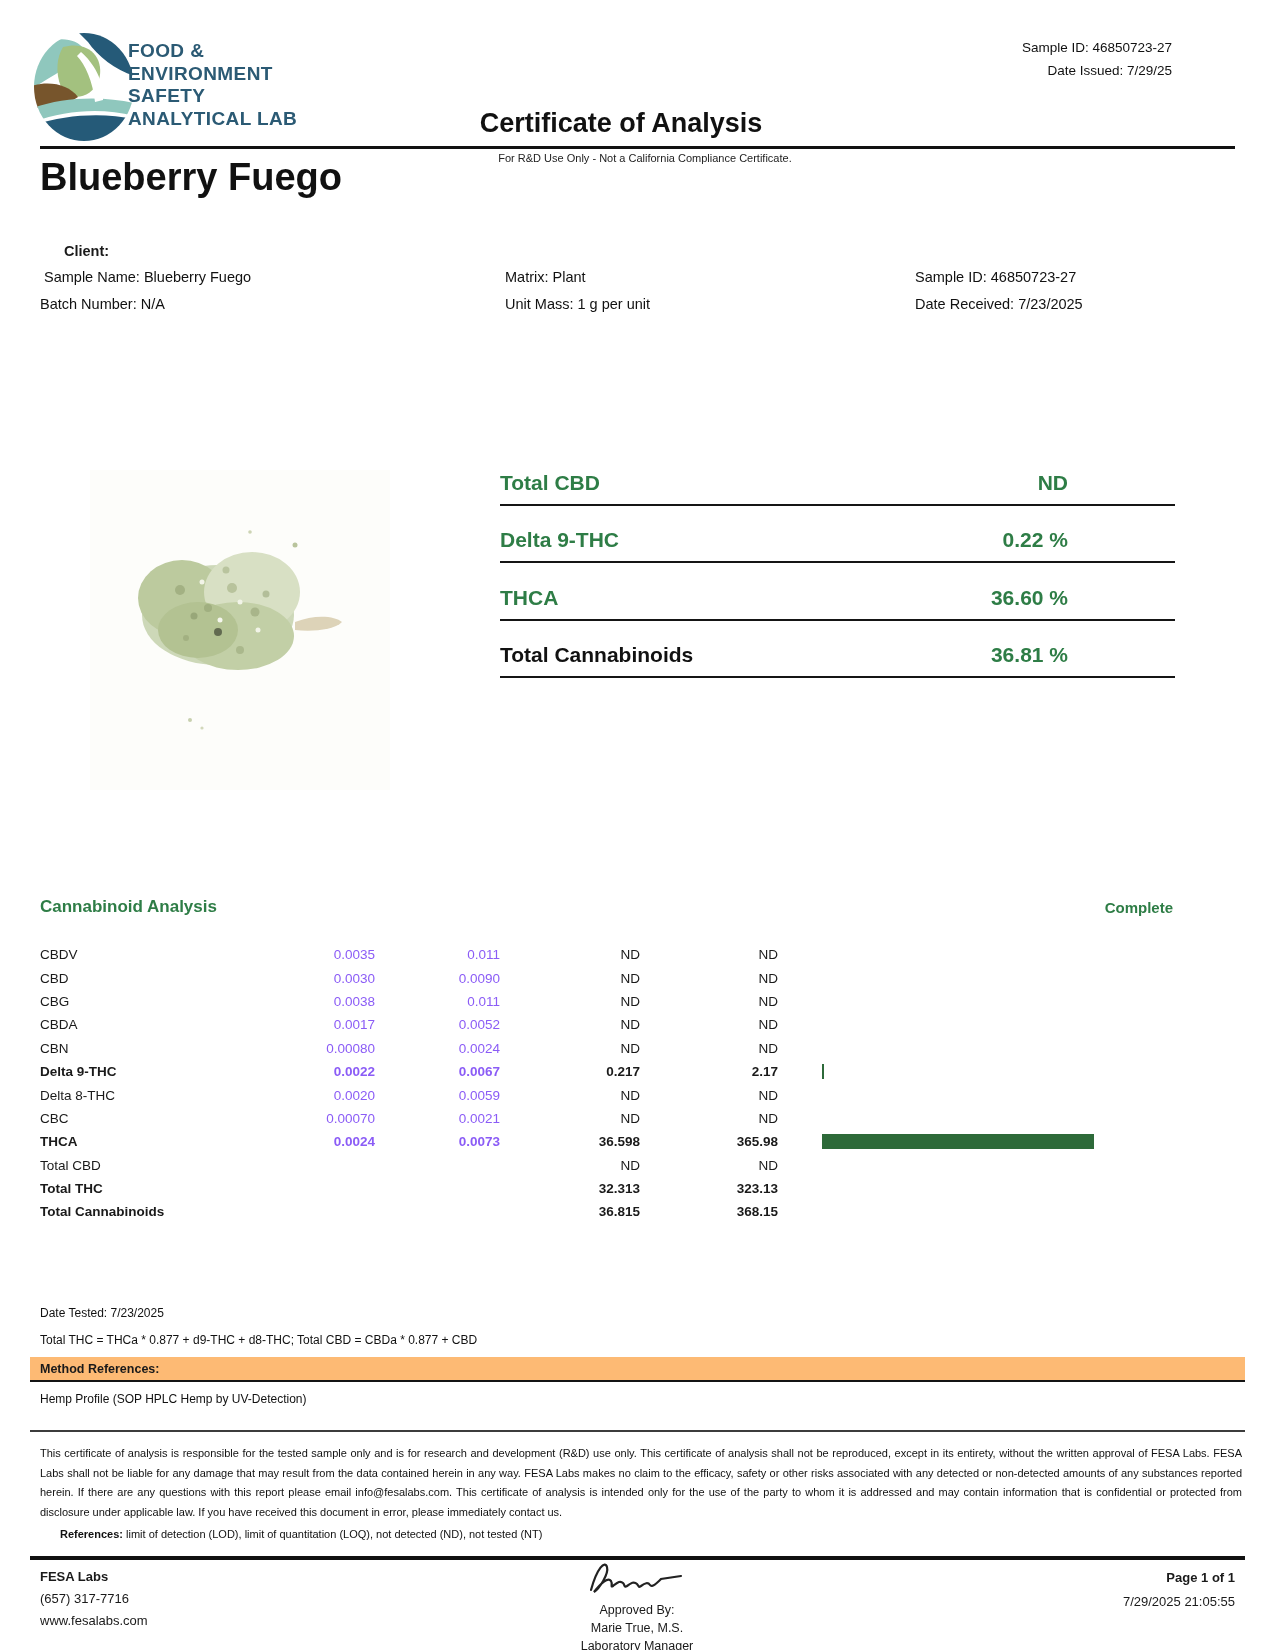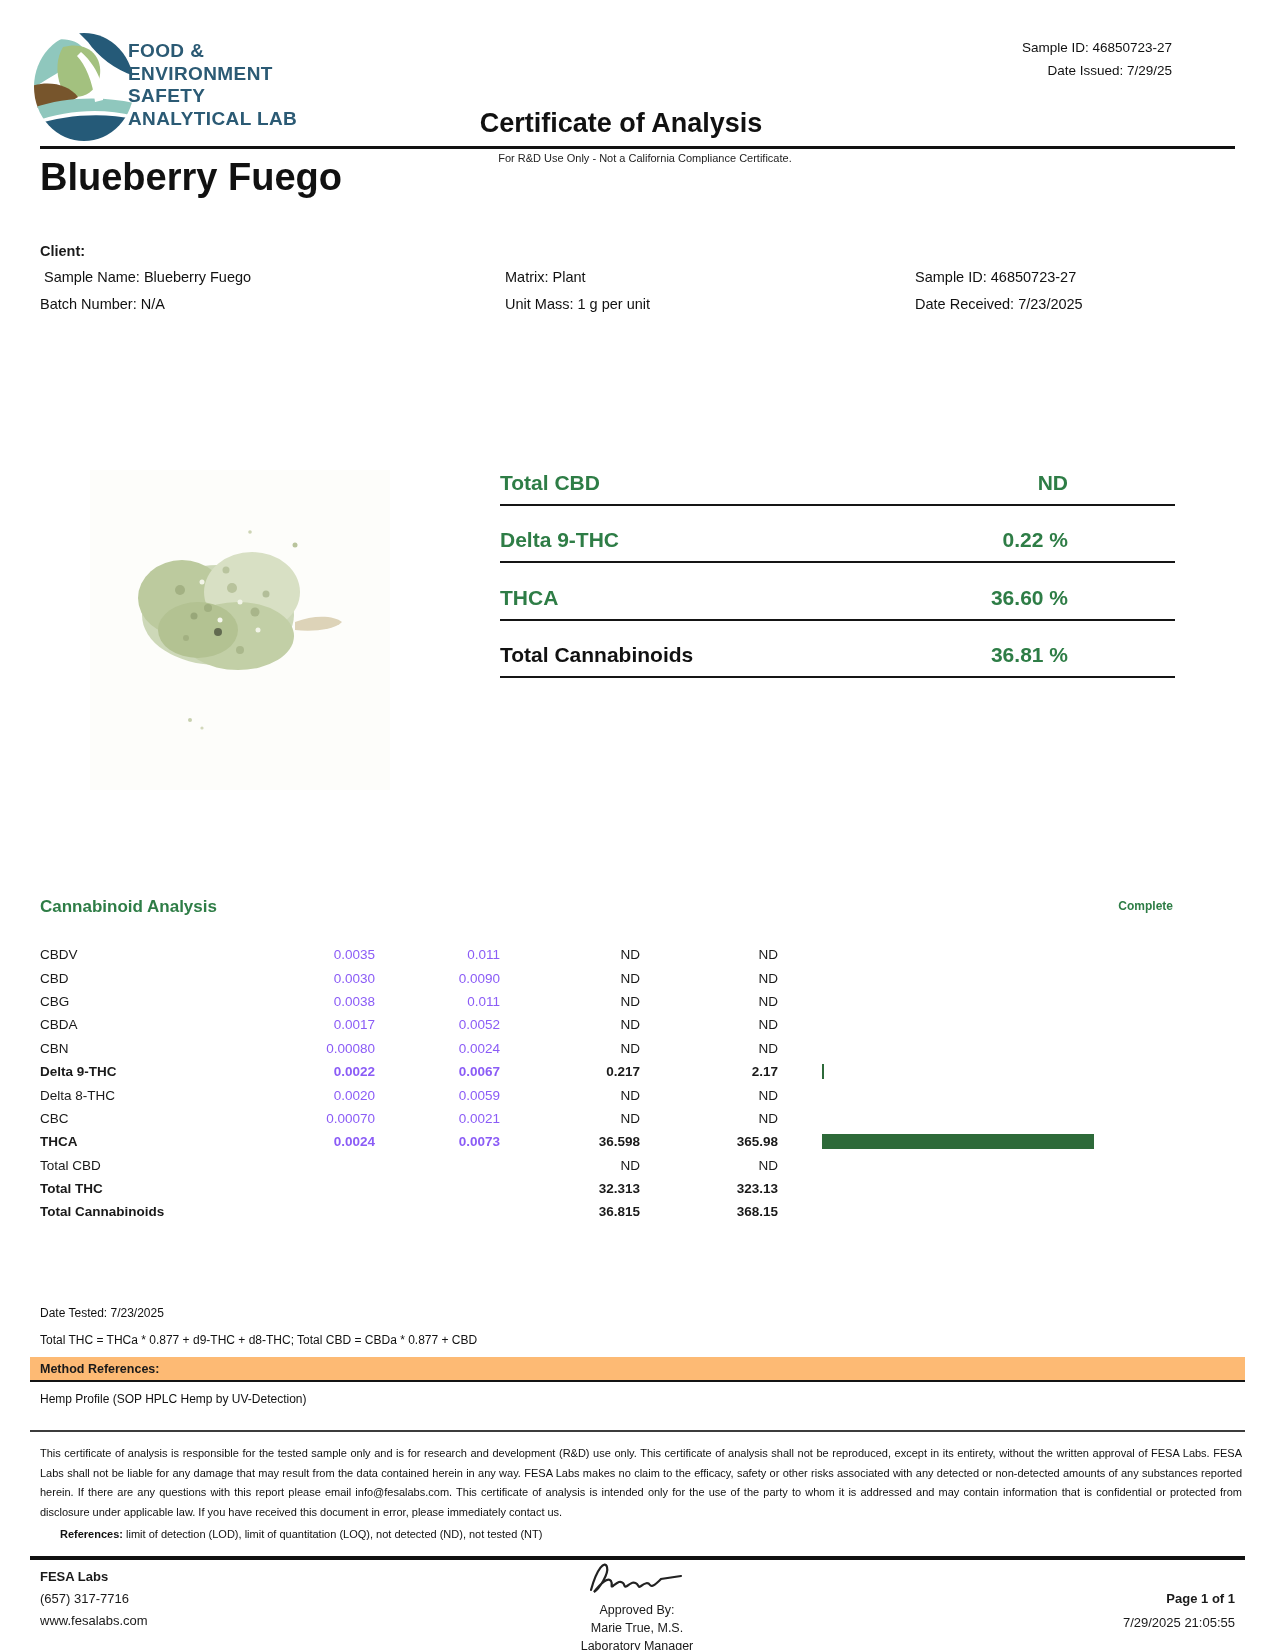--- a/index.html
+++ b/index.html
@@ -9,33 +9,33 @@
 
   
   .logo-text{font-size:19px;line-height:22.5px;font-weight:600;color:#2b5a74;letter-spacing:.4px;}
   .coa-title{font-size:27px;font-weight:700;color:#111;}
   .coa-sub{font-size:11px;color:#222;}
   .hdr-right{font-size:13.5px;line-height:23px;text-align:right;color:#111;}
   .rule{background:#111;}
 
   
   .prod-name{font-size:38px;font-weight:700;color:#111;}
-  .client-lbl{font-size:14.5px;font-weight:700;}
+  .client-lbl{font-size:14.5px;font-weight:700;margin-left:24px;}
   .info{font-size:14.5px;color:#111;}
 
   
   .sumrow{display:flex;justify-content:space-between;align-items:flex-end;
           height:57.5px;border-bottom:2.5px solid #151515;box-sizing:border-box;padding-bottom:9px;}
   .sumrow .lbl{font-size:21px;font-weight:700;color:#2e7d46;}
   .sumrow .lbl.dark{color:#111;}
   .sumrow .val{font-size:21px;font-weight:700;color:#2e7d46;text-align:right;padding-right:107px;}
 
   
   .sec-title{font-size:17px;font-weight:700;color:#2e7d46;}
-  .sec-status{font-size:12px;font-weight:700;color:#2e7d46;text-align:right;}
+  .sec-status{font-size:15px;font-weight:700;color:#2e7d46;text-align:right;}
   .atable{width:738px;font-size:13.5px;}
   .ahead,.a-row{display:grid;grid-template-columns:220px 115px 125px 140px 138px;align-items:center;}
   .ahead{height:24px;border-bottom:2px solid #1c1c1c;font-weight:700;}
   .a-row{height:23.4px;position:relative;}
   .a-row.bold{font-weight:700;}
   .num{text-align:right;}
   .gray{color:#8b5cf6;}
   .bar{position:absolute;left:782px;top:4px;height:15px;background:#2d6a39;}
 
   .small{font-size:12px;color:#111;}
@@ -264,18 +264,18 @@
 
   <div class="abs ft-center" style="left:537px;top:1556px;width:200px;">
     <svg width="120" height="40" viewBox="0 0 120 40">
       <path d="M14 34 C20 12 28 4 30 11 C32 18 22 33 17 36 C24 27 31 21 34 25 C36 28 33 32 36 30 C40 27 43 24 46 27 C48 29 47 32 50 30 C54 27 57 25 60 28 C62 30 61 32 64 30 C68 27 71 26 73 29 C75 32 80 27 84 23 L104 20" fill="none" stroke="#222" stroke-width="2.2" stroke-linecap="round"></path>
     </svg>
     <div>Approved By:</div>
     <div>Marie True, M.S.</div>
     <div>Laboratory Manager</div>
   </div>
 
-  <div class="abs ft-right" style="right:40px;top:1566px;margin-top:21px;">
+  <div class="abs ft-right" style="right:40px;top:1566px;">
     <div class="pg">Page 1 of 1</div>
     <div>7/29/2025 21:05:55</div>
   </div>
 
 </div>
 
 </body></html>

